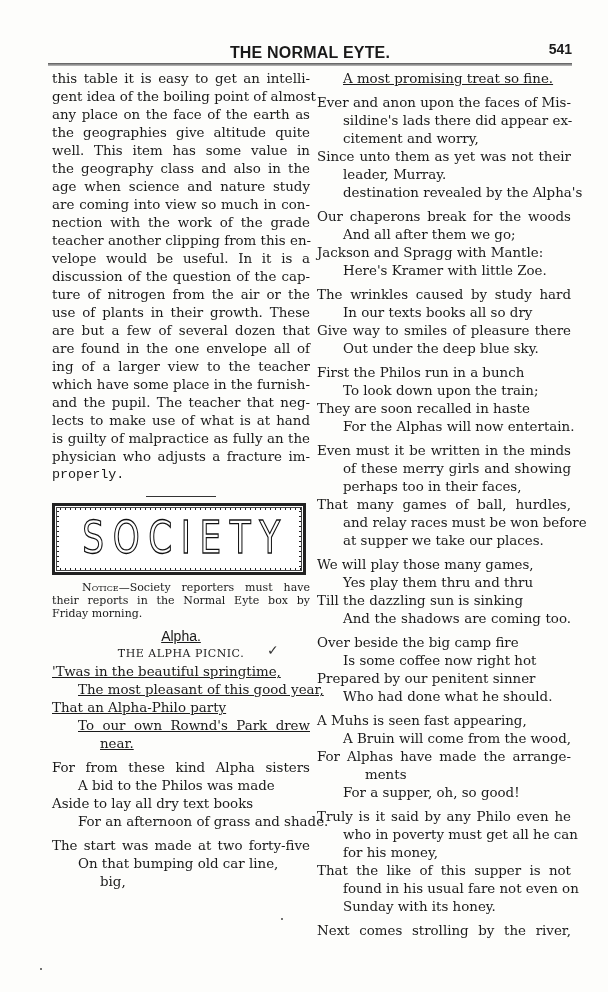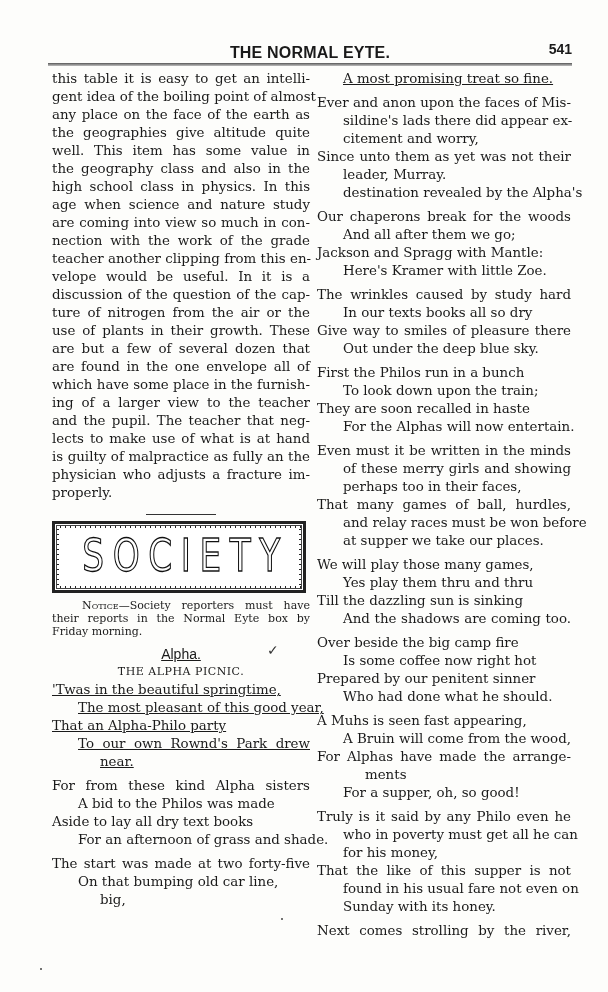--- a/index.html
+++ b/index.html
@@ -19,21 +19,21 @@
     font-family:"Liberation Sans",sans-serif; font-weight:bold; font-size:14px;padding-left:19px;
   }
   .rule {
     position:absolute; left:48px; top:63px; width:524px; height:3px;
     background:linear-gradient(#555,#999 60%,#bbb);
   }
   .col { position:absolute; top:70px; font-size:13.4px; line-height:18px; }
   .col-left { left:52px; width:258px; }
   .col-right { left:317px; width:254px; }
   .prose .line { display:block; text-align:justify; text-align-last:justify; white-space:nowrap; }
-  .prose .line.last { text-align-last:left; }
+  .prose .line.last { text-align-last:left;font-family:Liberation Mono, monospace; }
   .sep { width:70px; margin:12px auto 6px; border-top:1px solid #333; height:0; }
   .banner {
     margin:6px 4px 0 0; height:66px; position:relative;
     border:3px solid #222; box-shadow: inset 0 0 0 1px #fff, inset 0 0 0 2px #444;
     background:
       repeating-linear-gradient(90deg, #222 0 1px, transparent 1px 5px) top/100% 4px no-repeat,
       repeating-linear-gradient(90deg, #222 0 1px, transparent 1px 5px) bottom/100% 4px no-repeat,
       repeating-linear-gradient(0deg, #222 0 1px, transparent 1px 5px) left/4px 100% no-repeat,
       repeating-linear-gradient(0deg, #222 0 1px, transparent 1px 5px) right/4px 100% no-repeat,
       #fff;
@@ -67,33 +67,32 @@
 <div class="rule"></div>
 
 <div class="col col-left">
   <div class="prose">
     <span class="line">this table it is easy to get an intelli-</span>
     <span class="line">gent idea of the boiling point of almost</span>
     <span class="line">any place on the face of the earth as</span>
     <span class="line">the geographies give altitude quite</span>
     <span class="line">well. This item has some value in</span>
     <span class="line">the geography class and also in the</span>
-    <span class="line">high school class in physics. In this</span>
     <span class="line">age when science and nature study</span>
     <span class="line">are coming into view so much in con-</span>
     <span class="line">nection with the work of the grade</span>
     <span class="line">teacher another clipping from this en-</span>
     <span class="line">velope would be useful. In it is a</span>
     <span class="line">discussion of the question of the cap-</span>
     <span class="line">ture of nitrogen from the air or the</span>
     <span class="line">use of plants in their growth. These</span>
     <span class="line">are but a few of several dozen that</span>
     <span class="line">are found in the one envelope all of</span>
+    <span class="line">ing of a larger view to the teacher</span>
     <span class="line">which have some place in the furnish-</span>
-    <span class="line">ing of a larger view to the teacher</span>
     <span class="line">and the pupil. The teacher that neg-</span>
     <span class="line">lects to make use of what is at hand</span>
     <span class="line">is guilty of malpractice as fully an the</span>
     <span class="line">physician who adjusts a fracture im-</span>
     <span class="line last">properly.</span>
   </div>
 
   <div class="sep"></div>
 
   <div class="banner">

